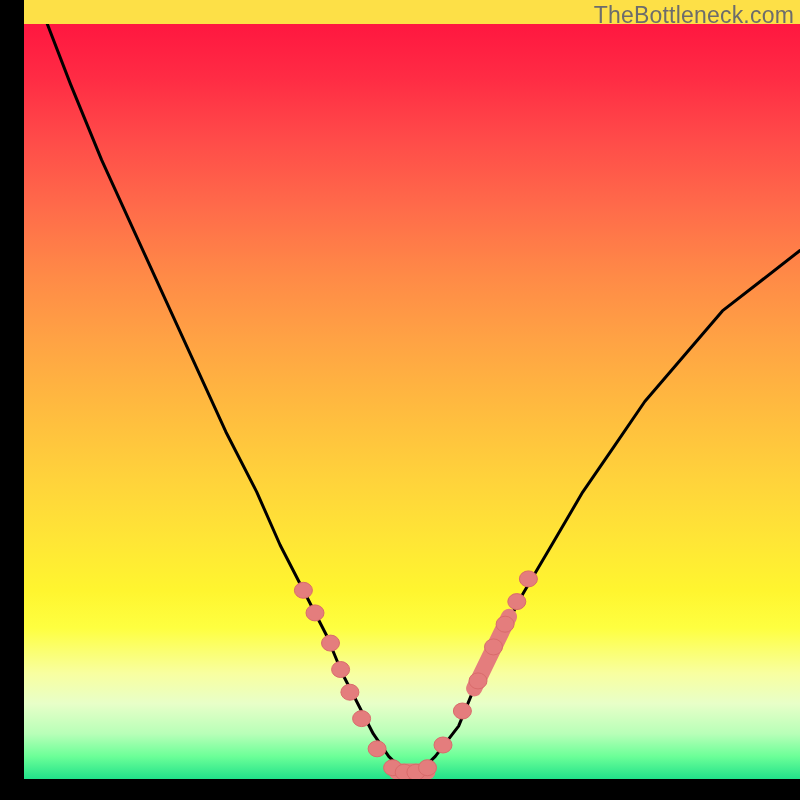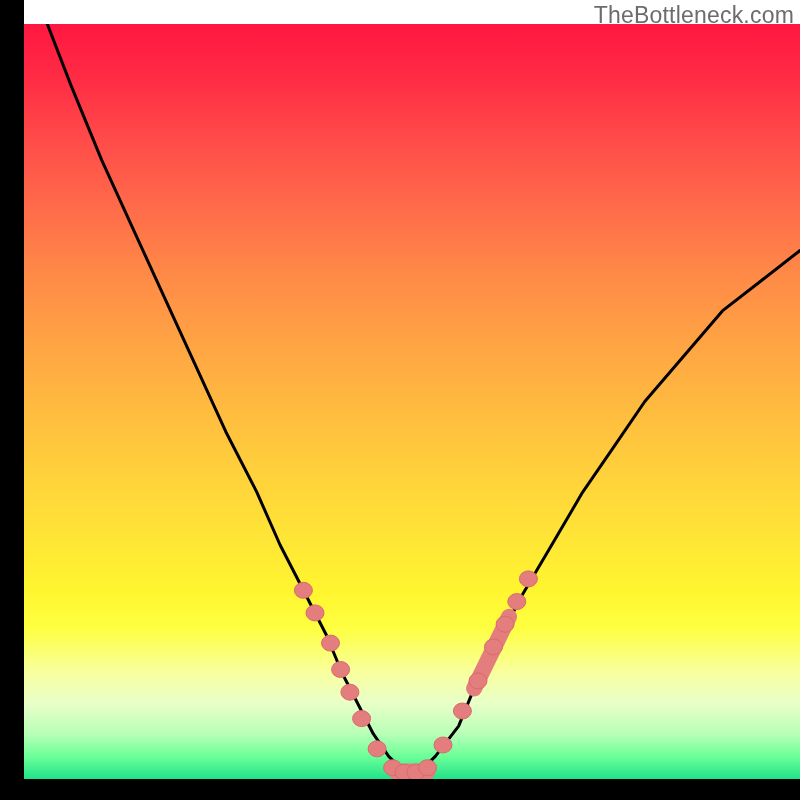--- a/index.html
+++ b/index.html
@@ -9,21 +9,21 @@
     height: 800px;
     background: #000;
     overflow: hidden;
   }
   .frame {
     position: absolute;
     left: 24px;
     top: 0;
     width: 776px;
     height: 779px;
-    background: #ffffff;
+    background: #fde047;
   }
   .plot-bg {
     position: absolute;
     left: 0;
     top: 24px;
     width: 776px;
     height: 755px;
     background: linear-gradient(to bottom,
       #ff1740 0%,
       #ff2b44 7%,

